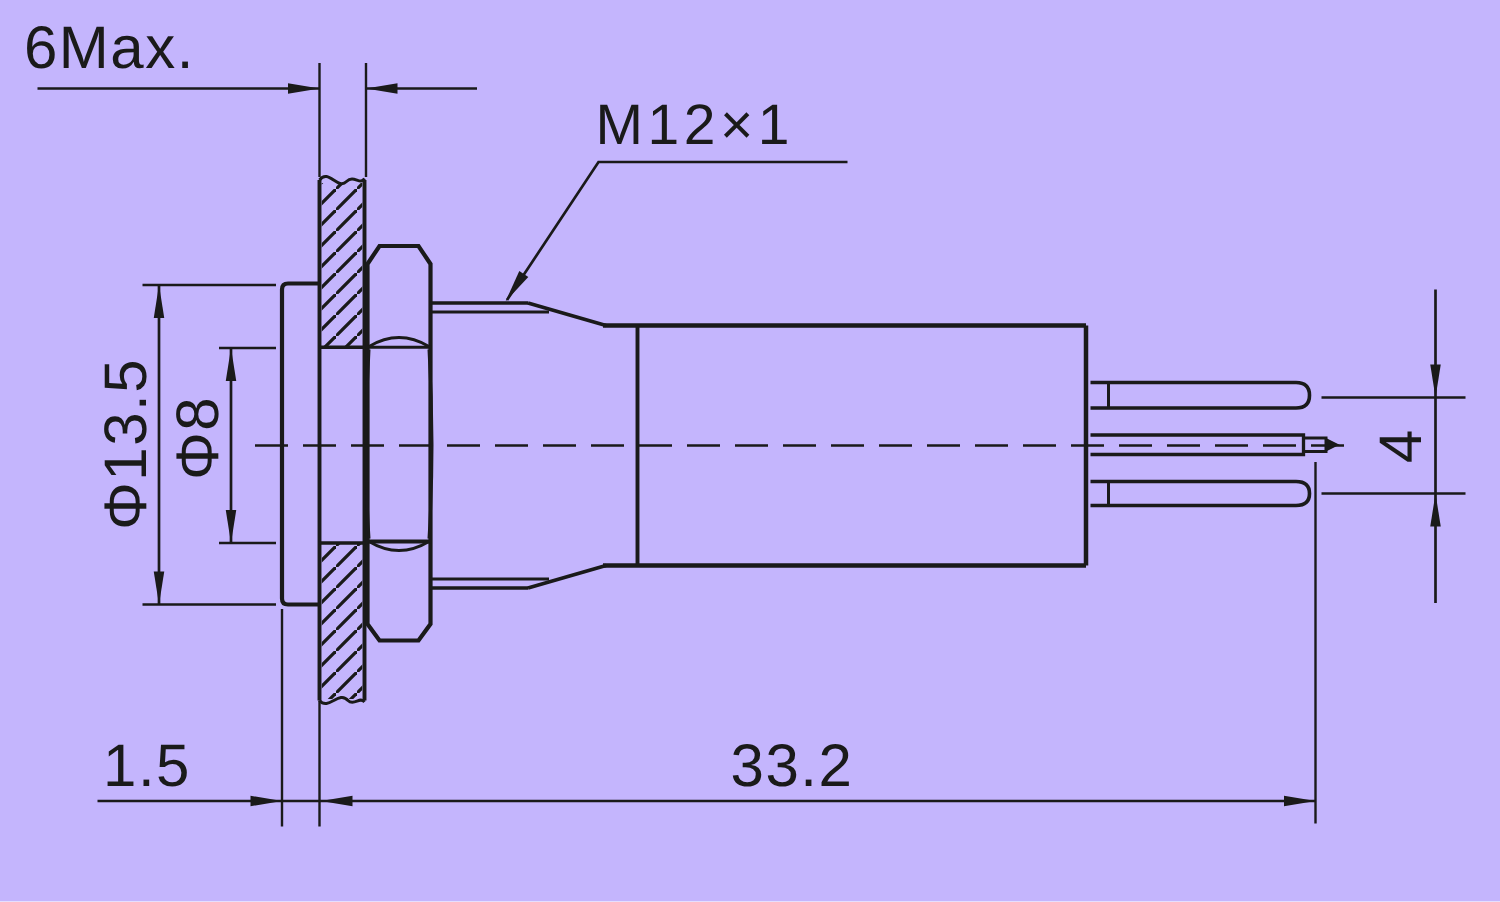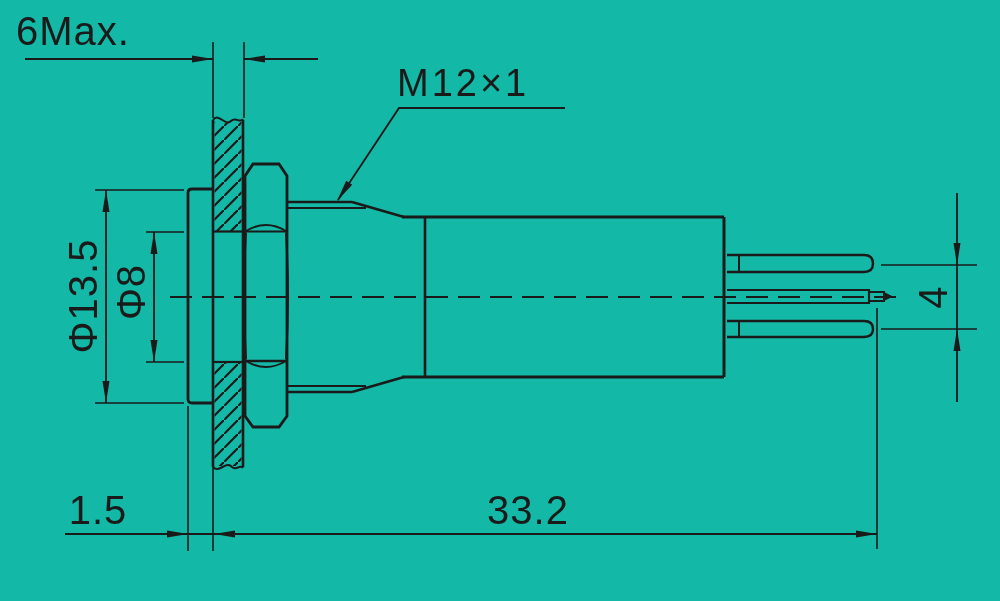--- a/index.html
+++ b/index.html
@@ -1,16 +1,16 @@
 <!DOCTYPE html>
 <html><head>
 <meta charset="utf-8">
 <style>
   html,body{margin:0;padding:0;background:#ffffff;}
-  .stage{position:relative;width:1000px;height:601px;background:#14b8a6;overflow:hidden;}
+  .stage{position:relative;width:1000px;height:601px;background:#c4b5fd;overflow:hidden;}
   svg{display:block;}
   text{font-family:"Liberation Sans","DejaVu Sans",sans-serif;fill:#1a1a1a;}
   .dimtext{font-size:40px;letter-spacing:1px;}
   .threadtext{font-size:38px;letter-spacing:3px;}
   .obj{stroke:#1a1a1a;fill:none;}
   .dim{stroke:#1a1a1a;stroke-width:1.8;fill:none;}
   .ext{stroke:#1a1a1a;stroke-width:1.6;fill:none;}
   .arr{fill:#1a1a1a;stroke:none;}
 </style>
 </head>

